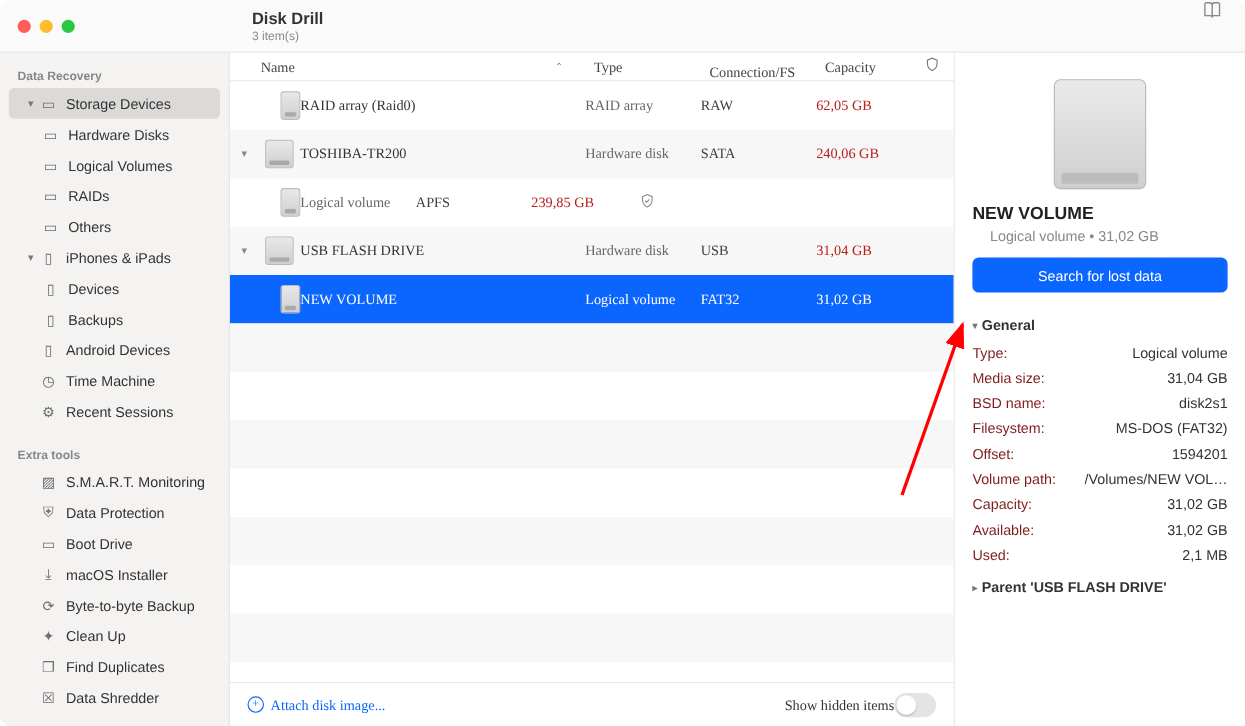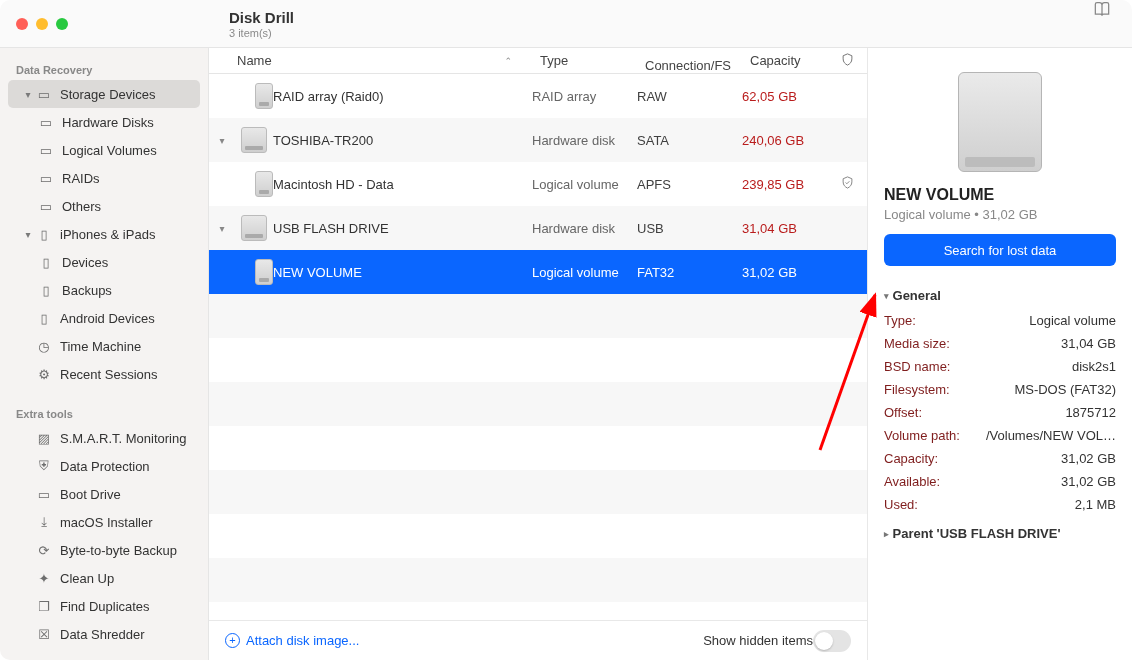--- a/index.html
+++ b/index.html
@@ -95,20 +95,21 @@
     flex: 1;
     display: flex;
     min-width: 0;
   }
   .list-pane {
     flex: 1;
     display: flex;
     flex-direction: column;
     min-width: 0;
     border-right: 1px solid #e8e8e8;
+    font-family: Liberation Serif, serif;
   }
   .list-header {
     display: flex;
     height: 26px;
     align-items: center;
     border-bottom: 1px solid #e5e5e5;
     color: #444;
     font-size: 13px;
     background:#fff;
   }
@@ -198,21 +199,21 @@
     background: linear-gradient(#eaeaea,#cfcfcf);
     border:1px solid #b5b5b5; border-radius:6px;
     position:relative;
   }
   .big-drive::after{
     content:"";position:absolute;bottom:4px;left:6px;right:6px;height:10px;
     background:#bcbcbc;border-radius:2px;
   }
   .big-drive .led{position:absolute;bottom:7px;right:9px;width:5px;height:5px;background:#3ac24a;border-radius:50%;}
   .details-title{font-size:16px;font-weight:600;color:#222;}
-  .details-sub{font-size:13px;color:#888;margin:3px 0 12px 0;}
+  .details-sub{font-size:13px;color:#888;margin:3px 0 12px 16px;}
   .primary-btn{
     background:#0a66ff;color:#fff;border:none;border-radius:6px;
     height:32px;font-size:13px;width:100%;cursor:pointer;
   }
   .section-head{
     display:flex;align-items:center;gap:4px;font-weight:600;color:#333;
     margin-top:22px;margin-bottom:6px;font-size:13px;
   }
   .section-head .chev{font-size:9px;color:#777;}
   .kv{display:flex;justify-content:space-between;font-size:13px;color:#555;padding:4px 0;}
@@ -390,21 +391,20 @@
               <div class="type-cell">Hardware disk</div>
               <div class="conn-cell">SATA</div>
               <div class="cap-cell">240,06 GB</div>
               <div class="shield-cell"></div>
             </div>
             <div class="row">
               <div class="disclosure"></div>
               <div class="icon-cell indent">
                 <div class="drive-icon"></div>
               </div>
-              <div class="name-cell">Macintosh HD - Data</div>
               <div class="type-cell">Logical volume</div>
               <div class="conn-cell">APFS</div>
               <div class="cap-cell">239,85 GB</div>
               <div class="shield-cell"><svg class="icon" viewBox="0 0 24 24" fill="none" stroke="currentColor" stroke-width="1.6">
                   <path d="M12 3l7 3v5c0 5-3 8-7 10-4-2-7-5-7-10V6l7-3z"></path>
                   <path d="M9 12l2 2 4-4"></path>
                 </svg></div>
             </div>
             <div class="row alt">
               <div class="disclosure">▾</div>
@@ -473,21 +473,21 @@
             <div class="kv">
               <span class="k">BSD name:</span>
               <span class="v">disk2s1</span>
             </div>
             <div class="kv">
               <span class="k">Filesystem:</span>
               <span class="v">MS-DOS (FAT32)</span>
             </div>
             <div class="kv">
               <span class="k">Offset:</span>
-              <span class="v">1875712</span>
+              <span class="v">1594201</span>
             </div>
             <div class="kv">
               <span class="k">Volume path:</span>
               <span class="v">/Volumes/NEW VOL…</span>
             </div>
             <div class="kv">
               <span class="k">Capacity:</span>
               <span class="v">31,02 GB</span>
             </div>
             <div class="kv">

